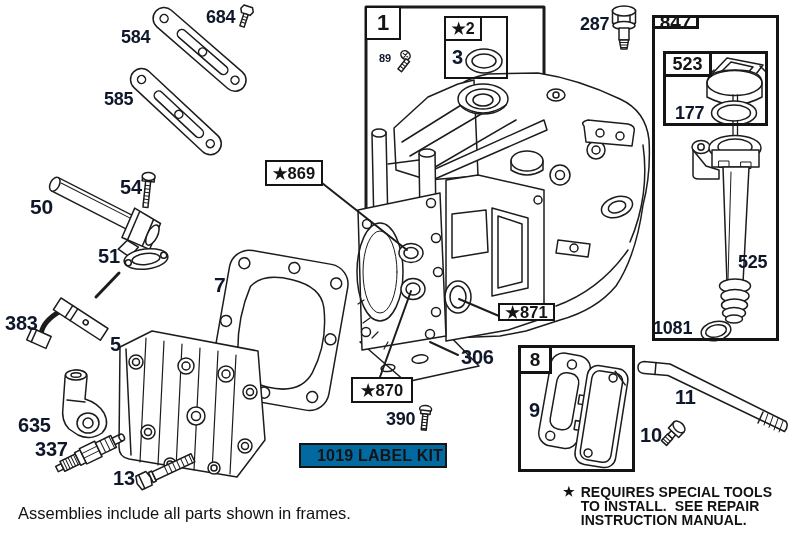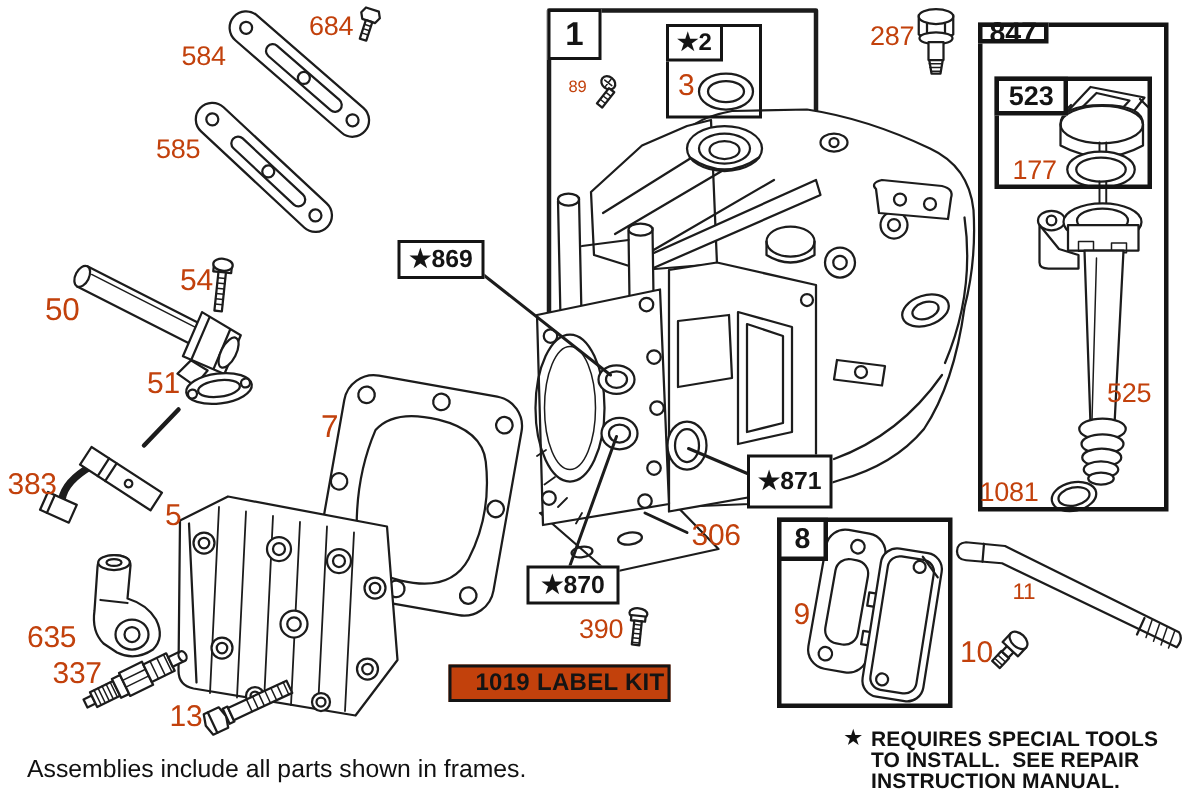--- a/index.html
+++ b/index.html
@@ -3,31 +3,31 @@
 <meta charset="utf-8">
 <style>
   * { margin:0; padding:0; box-sizing:border-box; }
   html,body { background:#fff; }
   .stage {
     position:relative; width:800px; height:540px; background:#fff;
     font-family:"Liberation Sans", sans-serif; overflow:hidden; color:#141414;
   }
   .art { position:absolute; left:0; top:0; }
   .plabel {
-    position:absolute; font-weight:400; color:#c2410c;
+    position:absolute; font-weight:700; color:#0f172a;
     white-space:nowrap; line-height:1; letter-spacing:-0.2px;
   }
   .fbox {
     position:absolute; background:#fff; border:2.5px solid #141414;
     display:flex; align-items:center; justify-content:center;
     font-weight:700; color:#141414; white-space:nowrap; line-height:1;
   }
   .frame { position:absolute; border:3px solid #141414; background:transparent; }
   .capbox {
-    position:absolute; background:#c2410c; border:2.5px solid #141414;
+    position:absolute; background:#0369a1; border:2.5px solid #141414;
     display:flex; align-items:center; justify-content:center;
     font-weight:700; color:#141414; white-space:nowrap; letter-spacing:0.2px;padding-left:14px;
   }
   .footer-note { position:absolute; font-size:16.5px; font-weight:400; color:#111; white-space:nowrap; }
   .legend { position:absolute; display:flex; gap:6px; font-weight:700; color:#111; }
   .legend-star { font-size:13px; line-height:14px; }
   .legend-lines { font-size:14px; line-height:14px; letter-spacing:0.1px; }
 </style>
 </head>
 <body>
@@ -350,42 +350,42 @@
   <div class="frame" style="left:518px; top:345px; width:117px; height:127px;"></div>
 
   <div class="fbox" style="left:365px; top:6px; width:36px; height:34px; font-size:22px;">1</div>
   <div class="fbox" style="left:444px; top:16px; width:38px; height:25px; font-size:16px;">★2</div>
   <div class="fbox" style="left:652px; top:15px; width:47px; height:14px; font-size:19px; border-width:3px;">847</div>
   <div class="fbox" style="left:663px; top:51px; width:49px; height:26px; font-size:18px; border-width:3px;">523</div>
   <div class="fbox" style="left:518px; top:345px; width:34px; height:29px; font-size:19px; border-width:3px;">8</div>
 
   <div class="fbox" style="left:265px; top:160px; width:58px; height:26px; font-size:16.5px;">★869</div>
   <div class="fbox" style="left:351px; top:377px; width:62px; height:26px; font-size:16.5px;">★870</div>
-  <div class="fbox" style="left:498px; top:303px; width:57px; height:36px; font-size:16.5px;">★871</div>
+  <div class="fbox" style="left:498px; top:303px; width:57px; height:18px; font-size:16.5px;">★871</div>
 
   <div class="plabel" style="left:206px; top:8px;  font-size:18px;">684</div>
   <div class="plabel" style="left:121px; top:28px; font-size:18px;">584</div>
   <div class="plabel" style="left:104px; top:90px; font-size:18px;">585</div>
   <div class="plabel" style="left:120px; top:177px; font-size:20px;">54</div>
   <div class="plabel" style="left:30px;  top:196px; font-size:21px;">50</div>
   <div class="plabel" style="left:98px;  top:246px; font-size:20px;">51</div>
   <div class="plabel" style="left:5px;   top:313px; font-size:20px;">383</div>
   <div class="plabel" style="left:110px; top:334px; font-size:20px;">5</div>
   <div class="plabel" style="left:18px;  top:415px; font-size:20px;">635</div>
   <div class="plabel" style="left:35px;  top:439px; font-size:20px;">337</div>
   <div class="plabel" style="left:113px; top:468px; font-size:20px;">13</div>
   <div class="plabel" style="left:214px; top:274px; font-size:21px;">7</div>
   <div class="plabel" style="left:379px; top:53px; font-size:11px;">89</div>
   <div class="plabel" style="left:452px; top:47px; font-size:20px;">3</div>
   <div class="plabel" style="left:580px; top:15px; font-size:18px;">287</div>
   <div class="plabel" style="left:461px; top:347px; font-size:20px;">306</div>
   <div class="plabel" style="left:386px; top:410px; font-size:18px;">390</div>
   <div class="plabel" style="left:529px; top:400px; font-size:20px;">9</div>
   <div class="plabel" style="left:640px; top:425px; font-size:20px;">10</div>
-  <div class="plabel" style="left:675px; top:387px; font-size:15px;">11</div>
+  <div class="plabel" style="left:675px; top:387px; font-size:20px;">11</div>
   <div class="plabel" style="left:675px; top:104px; font-size:18px;">177</div>
   <div class="plabel" style="left:690px; top:253px; font-size:18px;margin-left:48px;">525</div>
   <div class="plabel" style="left:653px; top:319px; font-size:18px;">1081</div>
 
   <div class="capbox" style="left:299px; top:443px; width:148px; height:25px; font-size:16px;">1019 LABEL KIT</div>
 
   <div class="footer-note" style="left:18px; top:504px;">Assemblies include all parts shown in frames.</div>
 
   <div class="legend" style="left:563px; top:485px;">
     <span class="legend-star">★</span>

